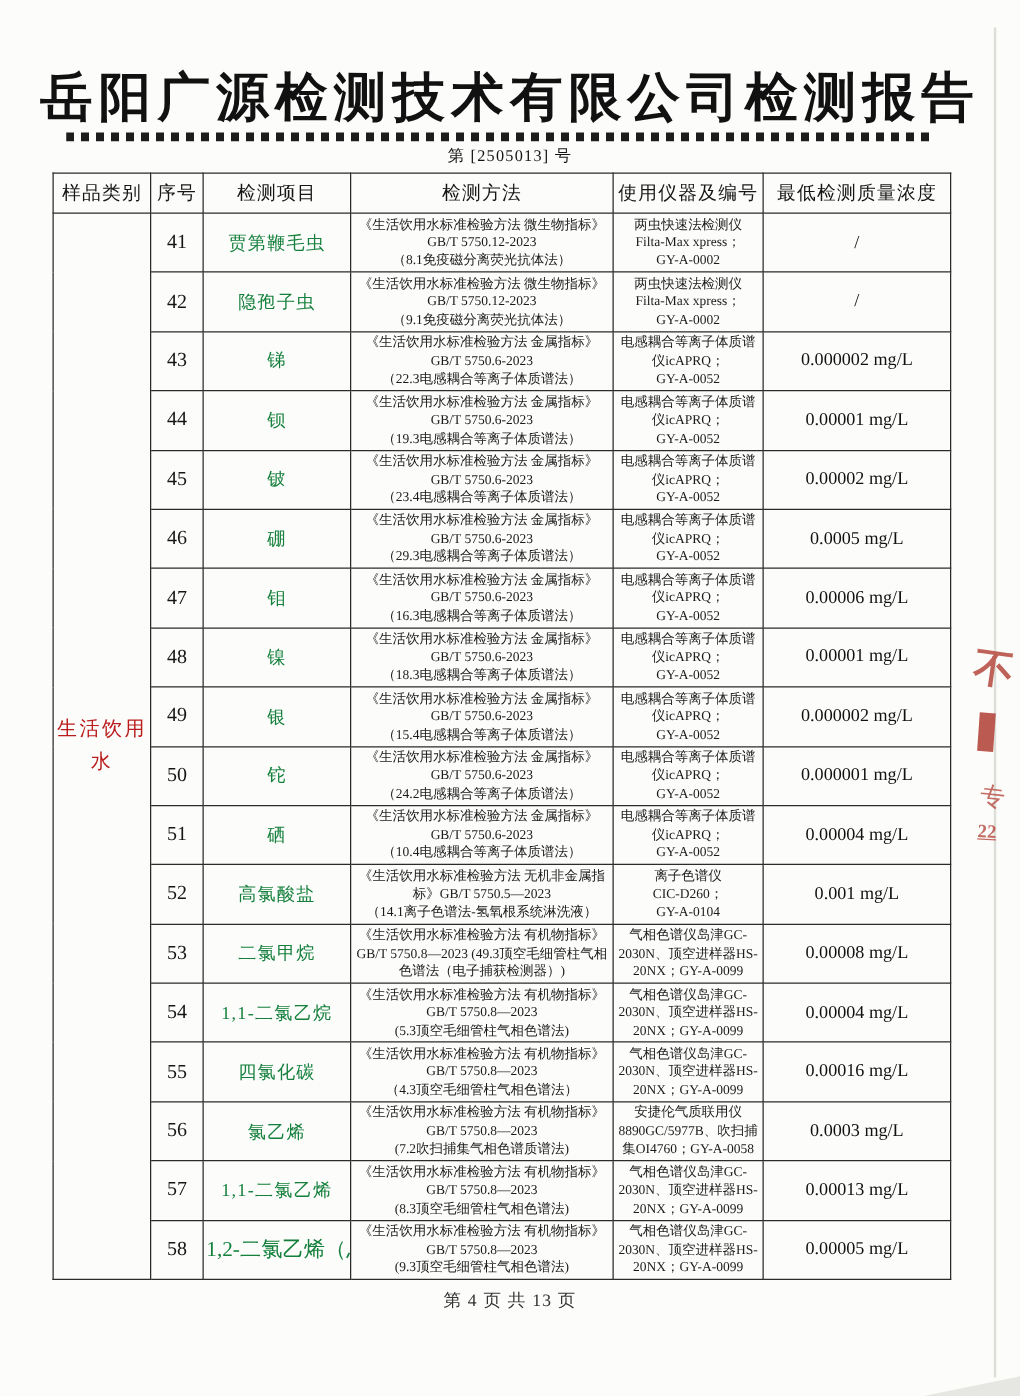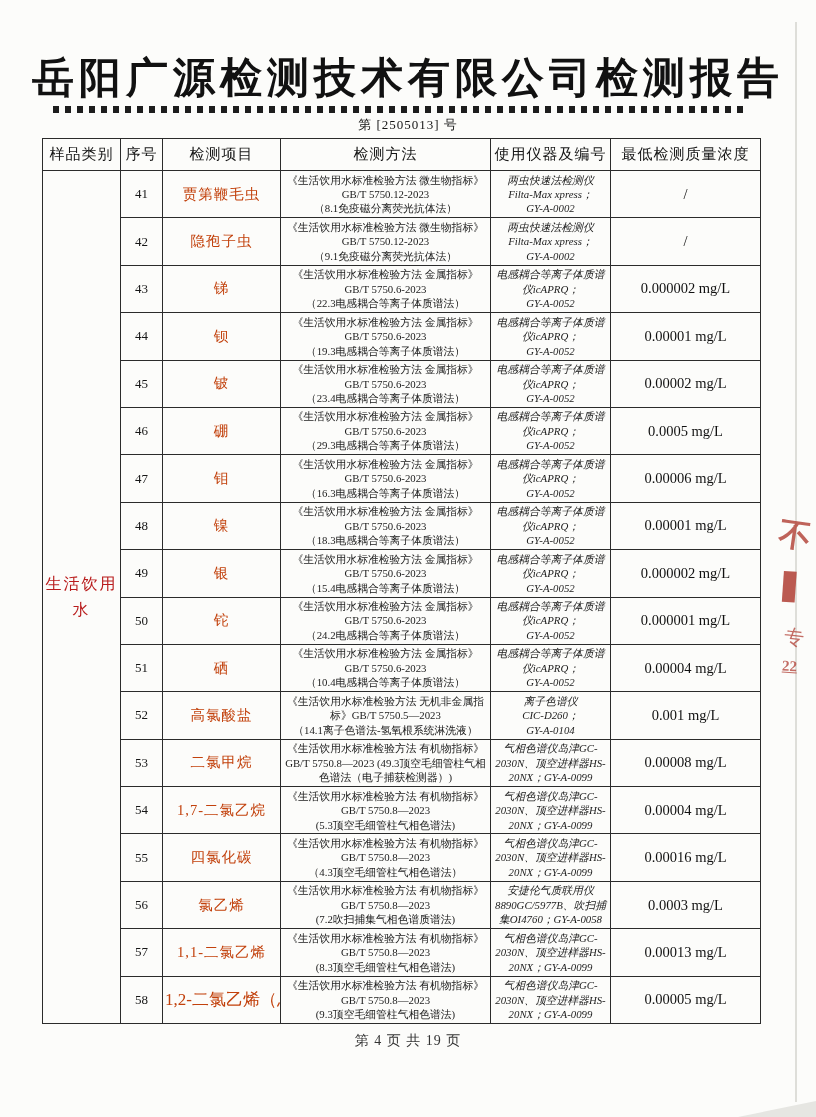--- a/index.html
+++ b/index.html
@@ -32,25 +32,25 @@
     padding:1px 2px;text-align:center;vertical-align:middle;
     overflow:hidden;
   }
   table.results th{
     height:29px;font-size:15px;font-weight:normal;letter-spacing:1px;color:#161616;
   }
   col.c-cat{width:78px}col.c-no{width:42px}col.c-item{width:118px}
   col.c-method{width:210px}col.c-instr{width:120px}col.c-mdl{width:150px}
   tbody tr{height:47.4px;}
   td.cat{font-size:16px;letter-spacing:2px;white-space:pre-line;line-height:1.6;color:#b91c1c;}
-  td.no{font-size:13px;color:#161616;}
-  td.item{font-size:14.5px;letter-spacing:1px;color:#c2410c;white-space:nowrap;margin-left:47px;}
+  td.no{font-size:16px;color:#161616;}
+  td.item{font-size:14.5px;letter-spacing:1px;color:#15803d;white-space:nowrap;margin-left:47px;}
   td.item.sm{font-size:17px;letter-spacing:0;}
   td.method{font-size:10.8px;line-height:1.34;white-space:pre-line;color:#1b1b1b;margin-left:16px;}
-  td.instrument{font-size:10.8px;line-height:1.34;white-space:pre-line;color:#1b1b1b;font-style:italic;}
+  td.instrument{font-size:10.8px;line-height:1.34;white-space:pre-line;color:#1b1b1b;}
   td.mdl{font-size:14.5px;color:#111;}
   .footer{
     position:absolute;top:1032px;left:0;width:100%;
     text-align:center;font-size:14px;color:#333;letter-spacing:1px;
   }
   .page-edge-line{
     position:absolute;top:22px;left:795px;width:2px;height:1080px;
     background:#deded9;
   }
   .stamp{position:absolute;color:#b5493f;font-family:"Liberation Serif","DejaVu Serif",serif;}
@@ -230,21 +230,21 @@
         <td class="method">《生活饮用水标准检验方法 有机物指标》
 GB/T 5750.8—2023  (49.3顶空毛细管柱气相
 色谱法（电子捕获检测器）)</td>
         <td class="instrument">气相色谱仪岛津GC-
 2030N、顶空进样器HS-
 20NX；GY-A-0099</td>
         <td class="mdl">0.00008 mg/L</td>
       </tr>
       <tr>
         <td class="no">54</td>
-        <td class="item">1,7-二氯乙烷</td>
+        <td class="item">1,1-二氯乙烷</td>
         <td class="method">《生活饮用水标准检验方法 有机物指标》
 GB/T 5750.8—2023
 (5.3顶空毛细管柱气相色谱法)</td>
         <td class="instrument">气相色谱仪岛津GC-
 2030N、顶空进样器HS-
 20NX；GY-A-0099</td>
         <td class="mdl">0.00004 mg/L</td>
       </tr>
       <tr>
         <td class="no">55</td>
@@ -286,20 +286,20 @@
 GB/T 5750.8—2023
 (9.3顶空毛细管柱气相色谱法)</td>
         <td class="instrument">气相色谱仪岛津GC-
 2030N、顶空进样器HS-
 20NX；GY-A-0099</td>
         <td class="mdl">0.00005 mg/L</td>
       </tr>
     </tbody>
 </table>
 
-<div class="footer">第 4 页  共 19 页</div>
+<div class="footer">第 4 页  共 13 页</div>
 
 <div class="page-edge-line"></div>
 <div class="stamp stamp-f0" style="color: rgb(181, 73, 63);">不</div>
 <div class="stamp stamp-f1" style="color: rgb(181, 73, 63);">▋</div>
 <div class="stamp stamp-f2" style="color: rgb(181, 73, 63);">专</div>
 <div class="stamp stamp-f3" style="color: rgb(181, 73, 63);">22</div>
 <div class="corner-fold"></div>
 
 </body></html>

